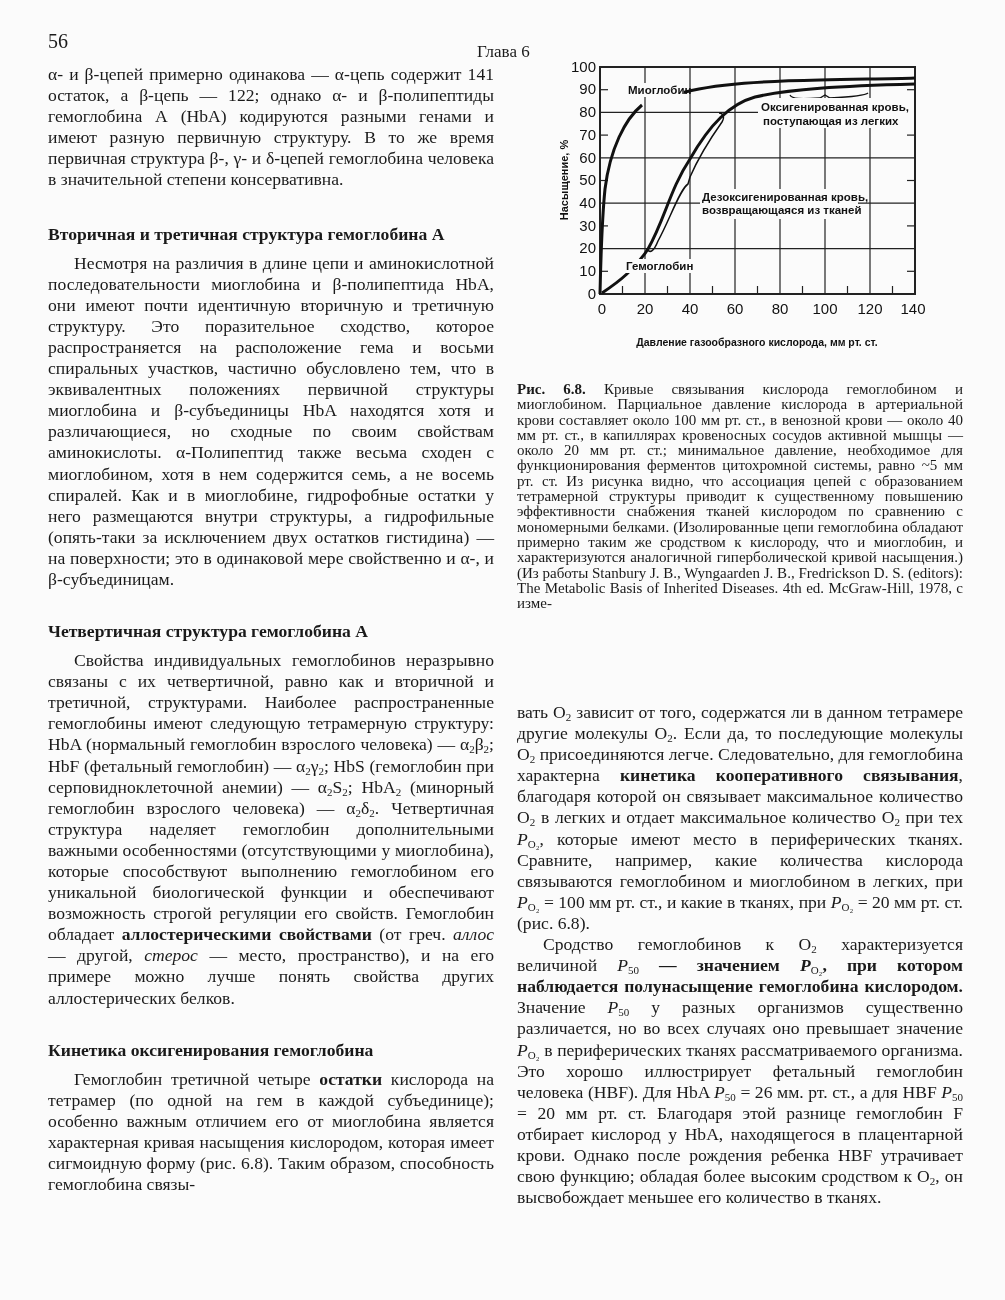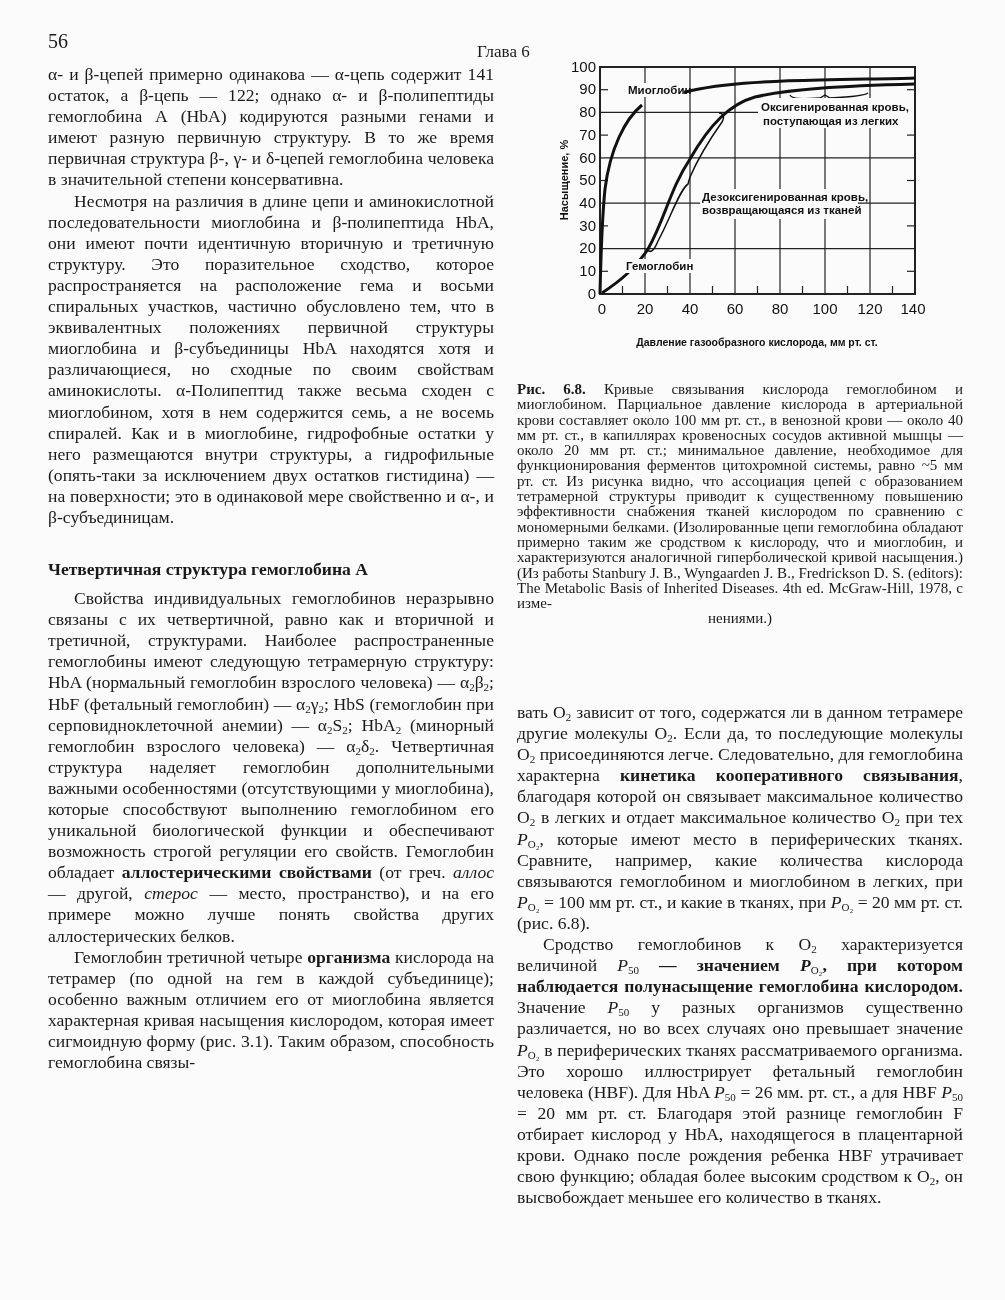--- a/index.html
+++ b/index.html
@@ -22,26 +22,28 @@
 </style>
 </head>
 <body>
 
 <div class="abs page-num">56</div>
 <div class="abs running-head">Глава 6</div>
 
 <div class="col" style="left:48px; top:64px; width:446px;">
   <p>α- и β-цепей примерно одинакова — α-цепь содержит 141 остаток, а β-цепь — 122; однако α- и β-полипептиды гемоглобина А (HbA) кодируются разными генами и имеют разную первичную структуру. В то же время первичная структура β-, γ- и δ-цепей гемоглобина человека в значительной степени консервативна.</p>
 
+  <h2 style="margin-top:32px; margin-bottom:8px;">Вторичная и третичная структура гемоглобина А</h2>
   <p class="ind">Несмотря на различия в длине цепи и аминокислотной последовательности миоглобина и β-полипептида HbA, они имеют почти идентичную вторичную и третичную структуру. Это поразительное сходство, которое распространяется на расположение гема и восьми спиральных участков, частично обусловлено тем, что в эквивалентных положениях первичной структуры миоглобина и β-субъединицы HbA находятся хотя и различающиеся, но сходные по своим свойствам аминокислоты. α-Полипептид также весьма сходен с миоглобином, хотя в нем содержится семь, а не восемь спиралей. Как и в миоглобине, гидрофобные остатки у него размещаются внутри структуры, а гидрофильные (опять-таки за исключением двух остатков гистидина) — на поверхности; это в одинаковой мере свойственно и α-, и β-субъединицам.</p>
 
   <h2 style="margin-top:30px; margin-bottom:8px;">Четвертичная структура гемоглобина А</h2>
   <p class="ind"><span>Свойства индивидуальных гемоглобинов неразрывно связаны с их четвертичной, равно как и вторичной и третичной, структурами. Наиболее распространенные гемоглобины имеют следующую тетрамерную структуру: HbA (нормальный гемоглобин взрослого человека) — α</span><sub>2</sub><span>β</span><sub>2</sub><span>; HbF (фетальный гемоглобин) — α</span><sub>2</sub><span>γ</span><sub>2</sub><span>; HbS (гемоглобин при серповидноклеточной анемии) — α</span><sub>2</sub><span>S</span><sub>2</sub><span>; HbA</span><sub>2</sub><span> (минорный гемоглобин взрослого человека) — α</span><sub>2</sub><span>δ</span><sub>2</sub><span>. Четвертичная структура наделяет гемоглобин дополнительными важными особенностями (отсутствующими у миоглобина), которые способствуют выполнению гемоглобином его уникальной биологической функции и обеспечивают возможность строгой регуляции его свойств. Гемоглобин обладает </span><span class="b">аллостерическими свойствами</span><span> (от греч. </span><span class="i">аллос</span><span> — другой, </span><span class="i">стерос</span><span> — место, пространство), и на его примере можно лучше понять свойства других аллостерических белков.</span></p>
 
-  <p class="ind"><span>Гемоглобин третичной четыре </span><span class="b">организма</span><span> кислорода на тетрамер (по одной на гем в каждой субъединице); особенно важным отличием его от миоглобина является характерная кривая насыщения кислородом, которая имеет сигмоидную форму (рис. 3.1). Таким образом, способность гемоглобина связы-</span></p>
+  <h2 style="margin-top:30px; margin-bottom:8px;">Кинетика оксигенирования гемоглобина</h2>
+  <p class="ind"><span>Гемоглобин третичной четыре </span><span class="b">остатки</span><span> кислорода на тетрамер (по одной на гем в каждой субъединице); особенно важным отличием его от миоглобина является характерная кривая насыщения кислородом, которая имеет сигмоидную форму (рис. 6.8). Таким образом, способность гемоглобина связы-</span></p>
 </div>
 
 <div class="chart-wrap">
   <svg width="420" height="310" viewBox="0 0 420 310">
 
     <g stroke="#222" stroke-width="1.2" fill="none">
       <rect x="70" y="18" width="315" height="227" stroke-width="2"></rect>
       <line x1="115" y1="18" x2="115" y2="245"></line>
       <line x1="160" y1="18" x2="160" y2="245"></line>
       <line x1="205" y1="18" x2="205" y2="245"></line>
@@ -116,19 +118,18 @@
       <text x="233" y="76">поступающая из легких</text>
       <rect x="170" y="140" width="158" height="30" fill="#fbfbfb"></rect>
       <text x="172" y="152">Дезоксигенированная кровь,</text>
       <text x="172" y="165">возвращающаяся из тканей</text>
     </g>
   </svg>
 </div>
 
 <div class="caption">
   <span class="b">Рис. 6.8.</span><span> Кривые связывания кислорода гемоглобином и миоглобином. Парциальное давление кислорода в артериальной крови составляет около 100 мм рт. ст., в венозной крови — около 40 мм рт. ст., в капиллярах кровеносных сосудов активной мышцы — около 20 мм рт. ст.; минимальное давление, необходимое для функционирования ферментов цитохромной системы, равно ~5 мм рт. ст. Из рисунка видно, что ассоциация цепей с образованием тетрамерной структуры приводит к существенному повышению эффективности снабжения тканей кислородом по сравнению с мономерными белками. (Изолированные цепи гемоглобина обладают примерно таким же сродством к кислороду, что и миоглобин, и характеризуются аналогичной гиперболической кривой насыщения.) (Из работы Stanbury J. B., Wyngaarden J. B., Fredrickson D. S. (editors): The Metabolic Basis of Inherited Diseases. 4th ed. McGraw-Hill, 1978, с изме-</span>
-  <span class="last">нениями.)</span>
 </div>
 
 <div class="col" style="left:517px; top:702px; width:446px;">
   <p><span>вать O</span><sub>2</sub><span> зависит от того, содержатся ли в данном тетрамере другие молекулы O</span><sub>2</sub><span>. Если да, то последующие молекулы O</span><sub>2</sub><span> присоединяются легче. Следовательно, для гемоглобина характерна </span><span class="b">кинетика кооперативного связывания</span><span>, благодаря которой он связывает максимальное количество O</span><sub>2</sub><span> в легких и отдает максимальное количество O</span><sub>2</sub><span> при тех </span><span class="i">P</span><sub>O₂</sub><span>, которые имеют место в периферических тканях. Сравните, например, какие количества кислорода связываются гемоглобином и миоглобином в легких, при </span><span class="i">P</span><sub>O₂</sub><span> = 100 мм рт. ст., и какие в тканях, при </span><span class="i">P</span><sub>O₂</sub><span> = 20 мм рт. ст. (рис. 6.8).</span></p>
   <p class="ind"><span>Сродство гемоглобинов к O</span><sub>2</sub><span> характеризуется величиной </span><span class="i">P</span><sub>50</sub><span class="b"> — значением </span><span class="i b">P</span><sub>O₂</sub><span class="b">, при котором наблюдается полунасыщение гемоглобина кислородом.</span><span> Значение </span><span class="i">P</span><sub>50</sub><span> у разных организмов существенно различается, но во всех случаях оно превышает значение </span><span class="i">P</span><sub>O₂</sub><span> в периферических тканях рассматриваемого организма. Это хорошо иллюстрирует фетальный гемоглобин человека (HBF). Для HbA </span><span class="i">P</span><sub>50</sub><span> = 26 мм. рт. ст., а для HBF </span><span class="i">P</span><sub>50</sub><span> = 20 мм рт. ст. Благодаря этой разнице гемоглобин F отбирает кислород у HbA, находящегося в плацентарной крови. Однако после рождения ребенка HBF утрачивает свою функцию; обладая более высоким сродством к O</span><sub>2</sub><span>, он высвобождает меньшее его количество в тканях.</span></p>
 </div>
 
 </body></html>

